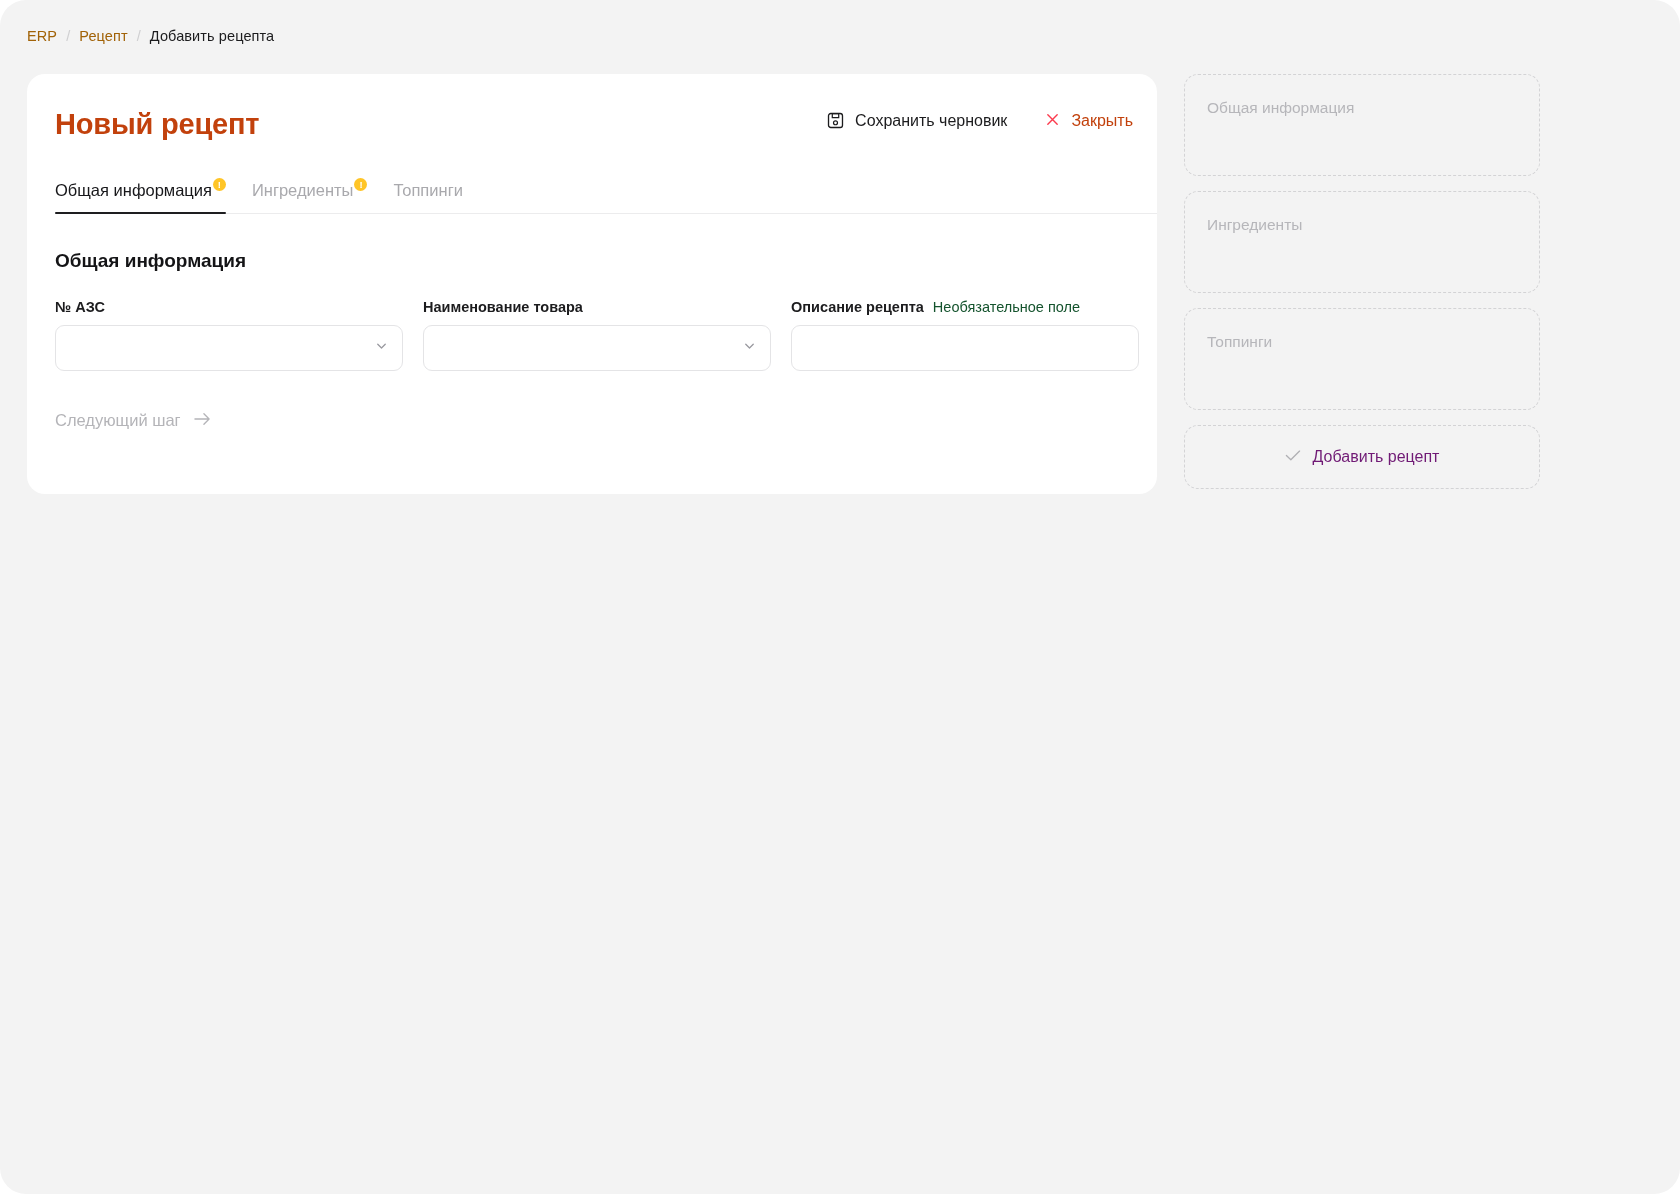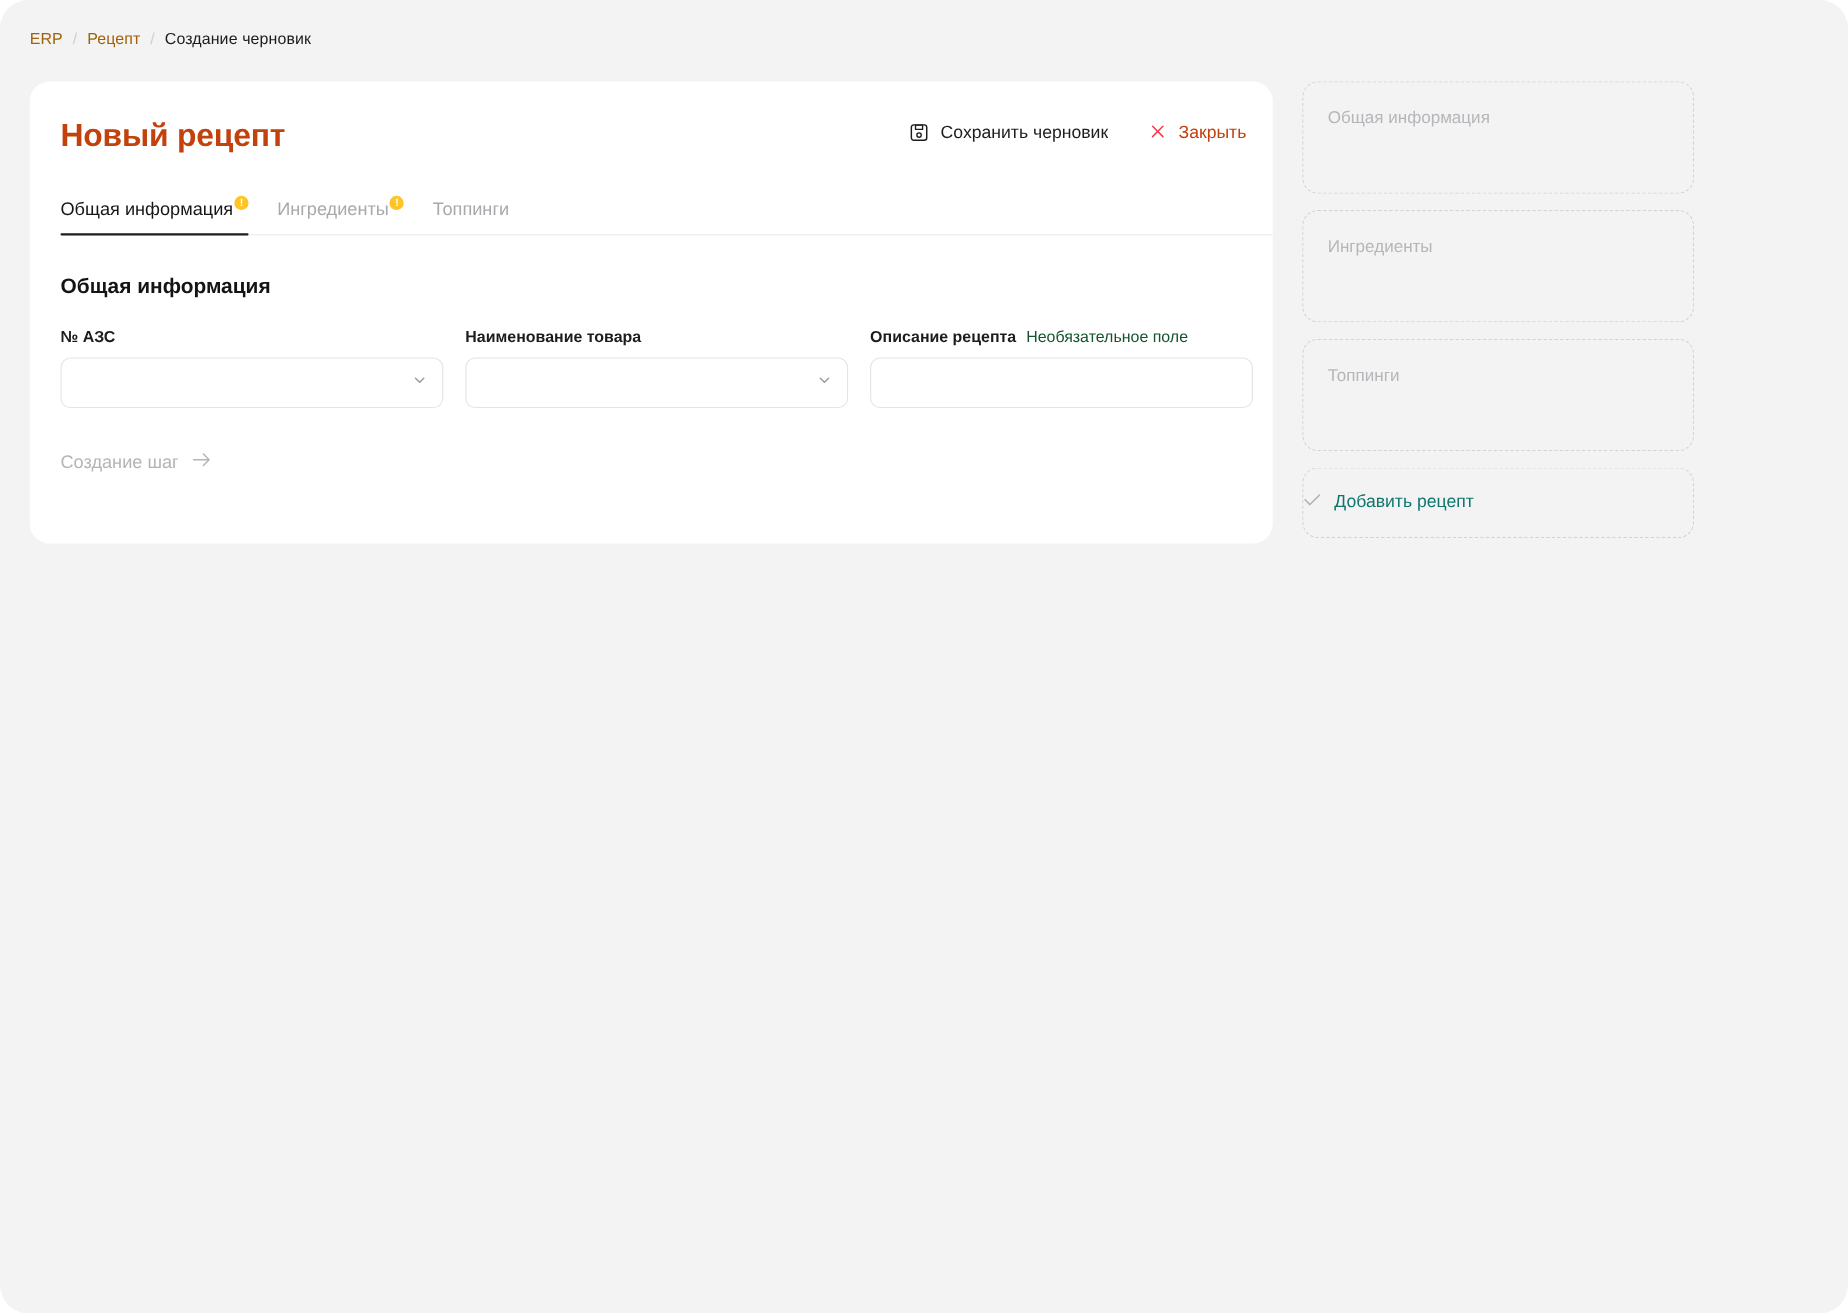--- a/index.html
+++ b/index.html
@@ -223,41 +223,42 @@
     color: #b6b6ba;
   }
   .panel-general { height: 102px; }
   .panel-ingredients { height: 102px; }
   .panel-toppings { height: 102px; }
 
   .rail-submit {
     height: 64px;
     display: flex;
     align-items: center;
+    justify-content: center;
     gap: 12px;
     border: 1.5px dashed #d3d3d5;
     border-radius: 14px;
     background: transparent;
     font-family: inherit;
     font-size: 16px;
-    color: #0f766e;
+    color: #701a75;
     cursor: pointer;
   }
 </style>
 </head>
 <body>
 
 <div class="screen">
 
   <nav class="breadcrumb">
     <span class="crumb">ERP</span>
     <span class="crumb-sep">/</span>
     <span class="crumb">Рецепт</span>
     <span class="crumb-sep">/</span>
-    <span class="crumb is-current">Создание черновик</span>
+    <span class="crumb is-current">Добавить рецепта</span>
   </nav>
 
   <section class="card">
 
     <div class="card-head">
       <h1 class="card-title">Новый рецепт</h1>
 
       <div class="head-actions">
         <button class="action action-save">
           <span>
@@ -333,21 +334,21 @@
           <span class="field-hint">Необязательное поле</span>
         </div>
         <div class="control">
           <input type="text" placeholder="" style="">
         </div>
       </div>
 
     </div>
 
     <button class="next-step">
-      <span>Создание шаг</span>
+      <span>Следующий шаг</span>
       <span>
         <svg width="17" height="14" viewBox="0 0 18 14" fill="none">
           <path d="M1 7h15M10.5 1.5L16 7l-5.5 5.5" stroke="#b4b4b8" stroke-width="1.4" stroke-linecap="round" stroke-linejoin="round"></path>
         </svg>
       </span>
     </button>
 
   </section>
 
   <aside class="rail">

